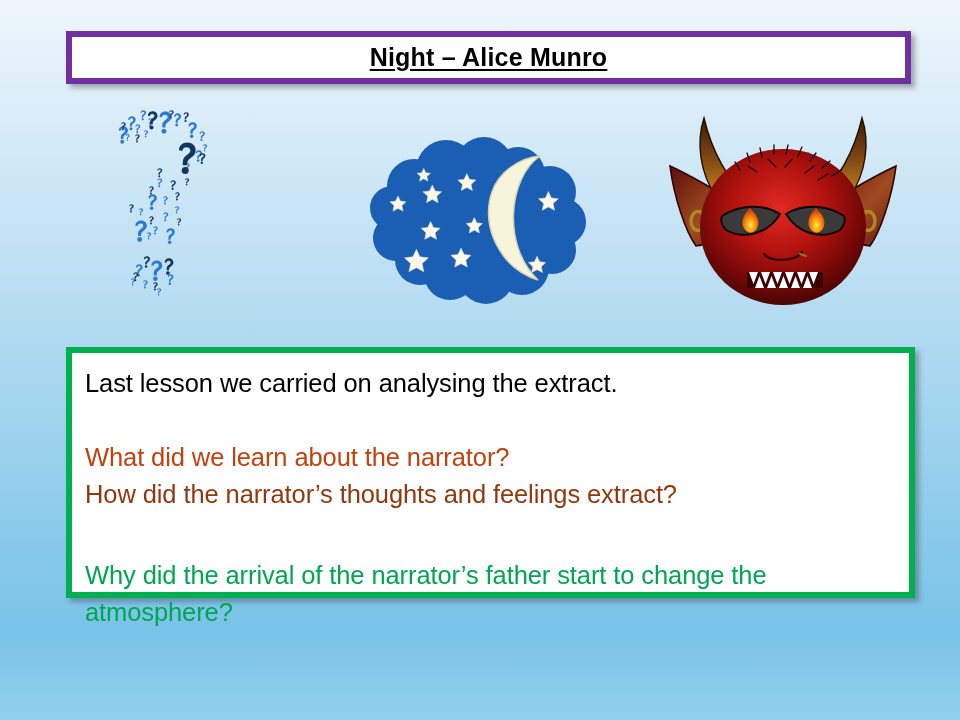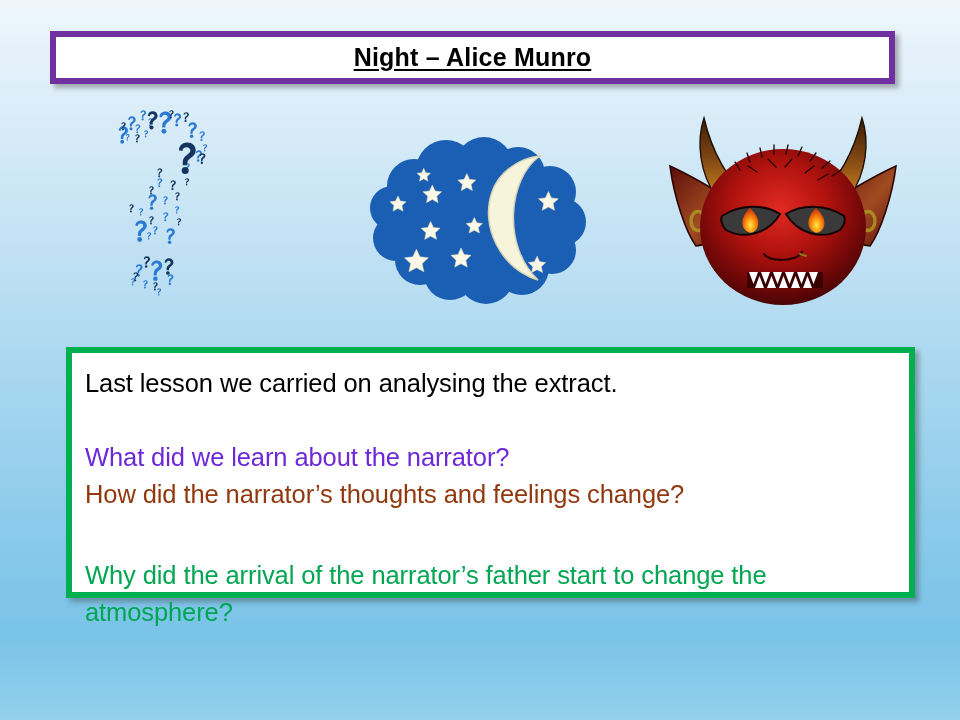--- a/index.html
+++ b/index.html
@@ -25,21 +25,21 @@
   }
 
   .slide {
     position: absolute;
     inset: 0;
   }
 
   
   .title-box {
     position: absolute;
-    left: 50px;
+    left: 66px;
     top: 31px;
     width: 845px;
     height: 53px;
     background: #ffffff;
     border: 6px solid #7030a0;
     box-shadow: 4px 4px 5px rgba(60, 60, 60, 0.40);
     display: flex;
     align-items: center;
     justify-content: center;
   }
@@ -101,21 +101,21 @@
   }
 
   .content-line {
     font-size: 25.5px;
     line-height: 37px;
     white-space: pre-wrap;
     letter-spacing: -0.1px;
   }
 
   .line-black  { color: #000000; }
-  .line-red    { color: #6d28d9; }
+  .line-red    { color: #c2410c; }
   .line-brown  { color: #91380f; }
   .line-green  { color: #00a651; margin-top: 44px; }
 
   .line-spacer { height: 37px; }
 </style>
 </head>
 <body>
 
 <div class="slide">
 
@@ -320,17 +320,17 @@
           <polygon points="151,184 160,184 155.5,172"></polygon>
         </g>
       </g>
     </svg>
   </div>
 
   <div class="content-box">
     <div class="content-line line-black">Last lesson we carried on analysing the extract.</div>
     <div class="line-spacer"></div>
     <div class="content-line line-red">What did we learn about the narrator?</div>
-    <div class="content-line line-brown">How did the narrator’s thoughts and feelings change?</div>
+    <div class="content-line line-brown">How did the narrator’s thoughts and feelings extract?</div>
     <div class="content-line line-green">Why did the arrival of the narrator’s father start to change the atmosphere?</div>
   </div>
 
 </div>
 
 </body></html>

